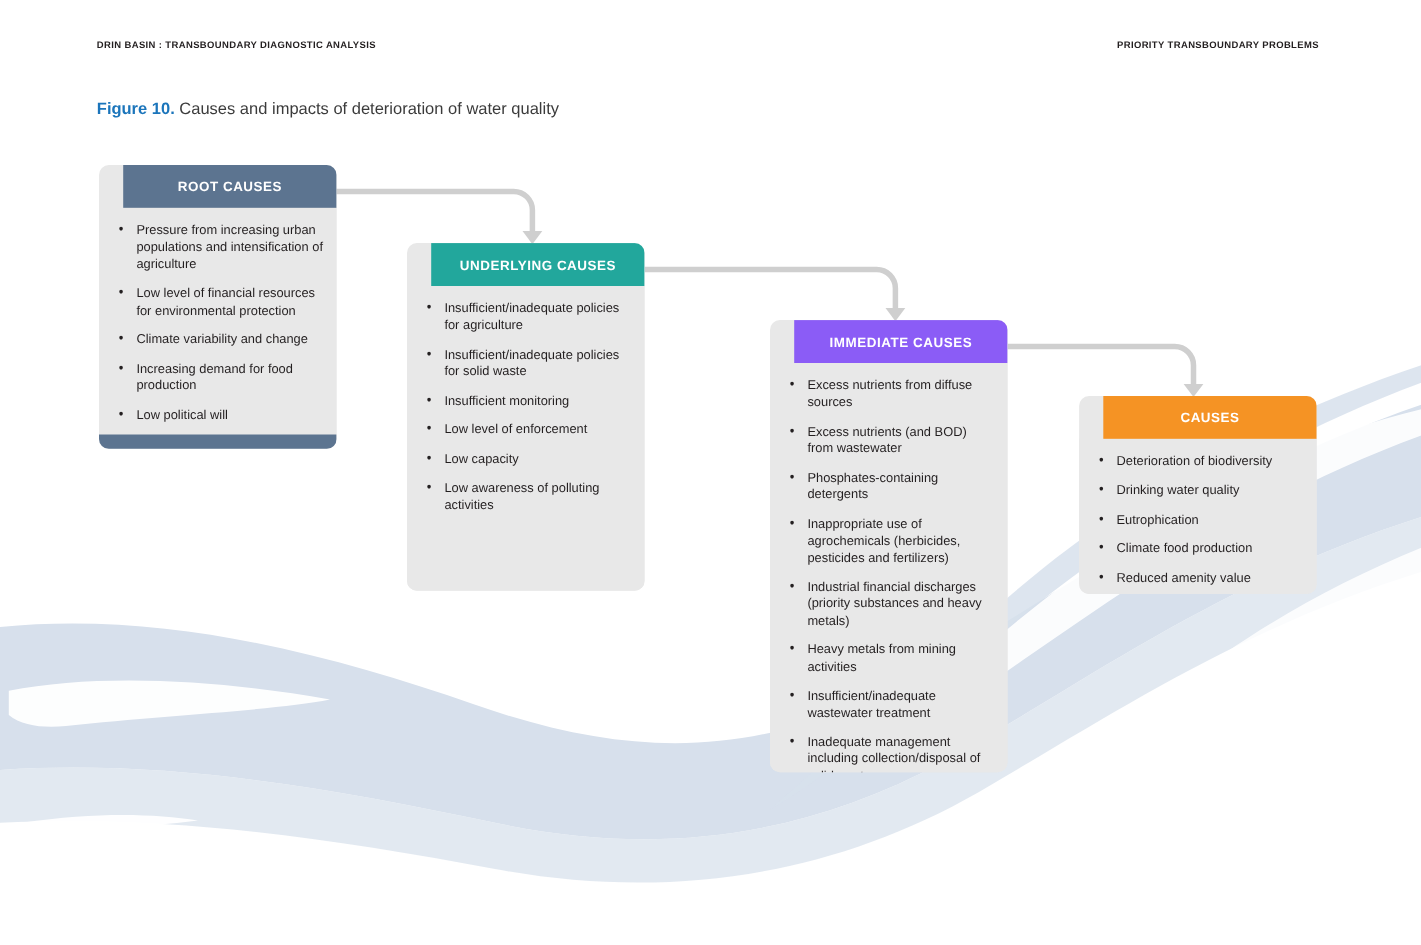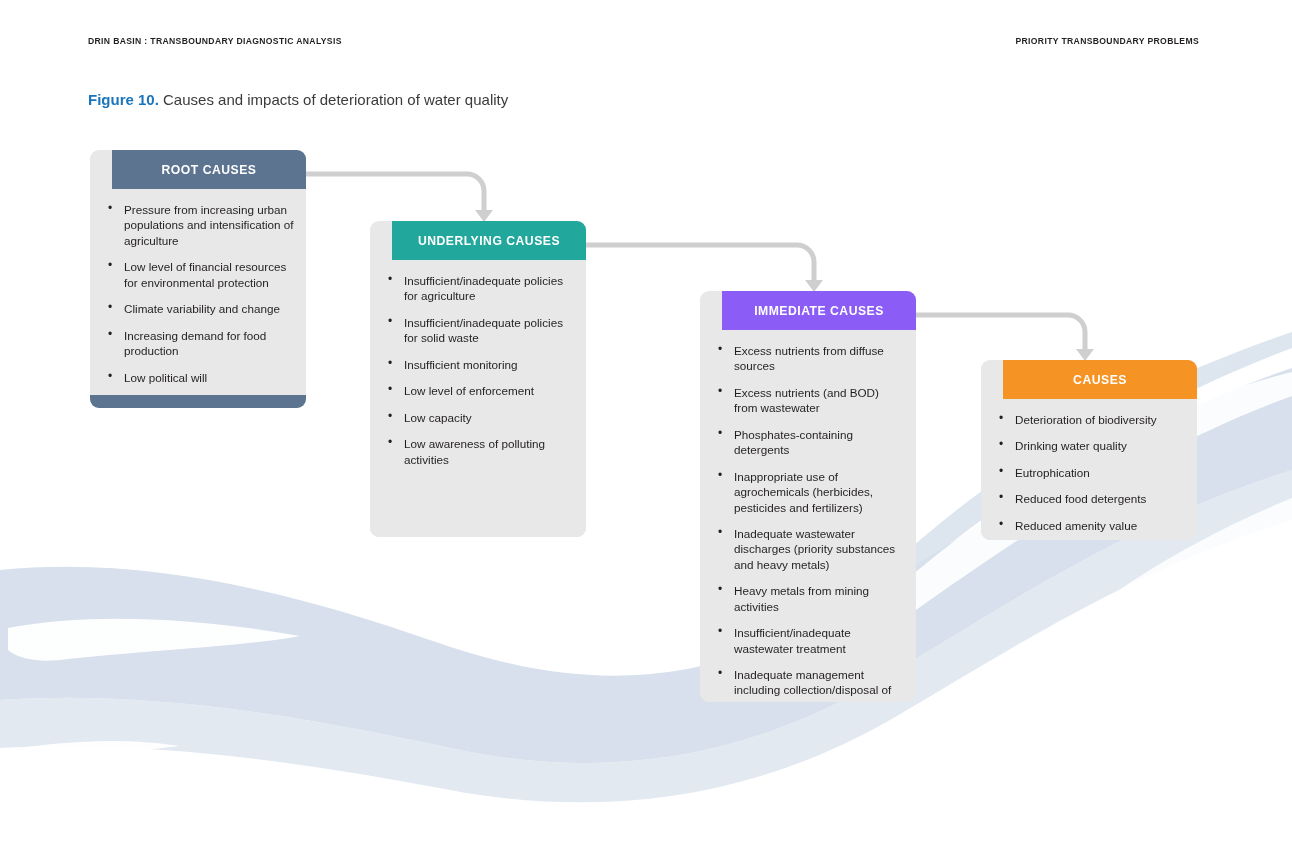--- a/index.html
+++ b/index.html
@@ -214,36 +214,36 @@
   </div>
 
   <div class="flow-box accent-imm" id="box-immediate">
     <div class="box-header">IMMEDIATE CAUSES</div>
     <div class="box-body">
       <ul class="bullets">
         <li>Excess nutrients from diffuse sources</li>
         <li>Excess nutrients (and BOD) from wastewater</li>
         <li>Phosphates-containing detergents</li>
         <li>Inappropriate use of agrochemicals (herbicides, pesticides and fertilizers)</li>
-        <li>Inadequate wastewater discharges (priority substances and heavy metals)</li>
+        <li>Industrial financial discharges (priority substances and heavy metals)</li>
         <li>Heavy metals from mining activities</li>
         <li>Insufficient/inadequate wastewater treatment</li>
         <li>Inadequate management including collection/disposal of solid waste</li>
       </ul>
     </div>
 
   </div>
 
   <div class="flow-box accent-impact" id="box-impacts">
     <div class="box-header">CAUSES</div>
     <div class="box-body">
       <ul class="bullets">
         <li>Deterioration of biodiversity</li>
         <li>Drinking water quality</li>
         <li>Eutrophication</li>
-        <li>Reduced food detergents</li>
+        <li>Climate food production</li>
         <li>Reduced amenity value</li>
       </ul>
     </div>
 
   </div>
 
 </div>
 
 </body></html>

